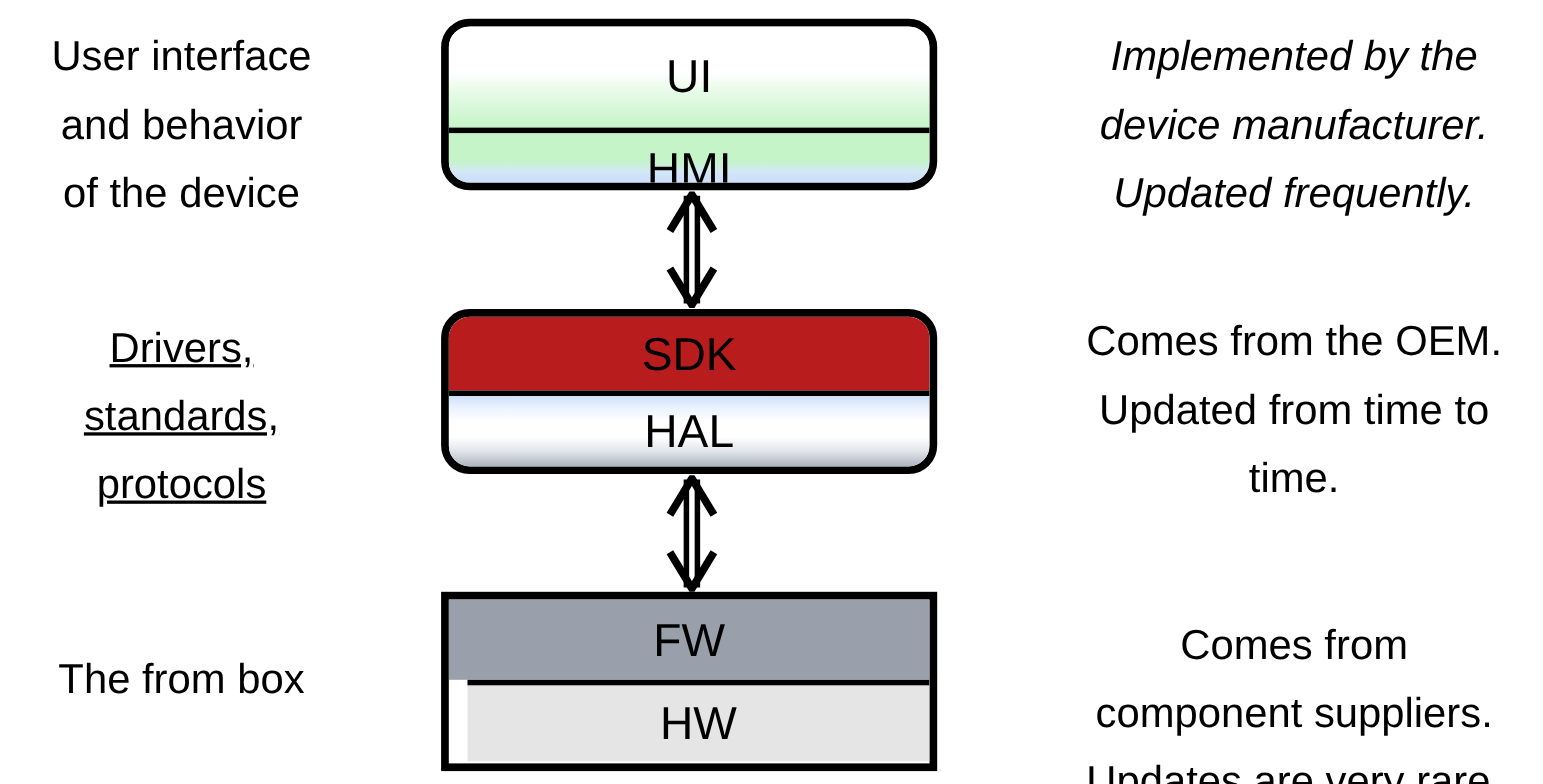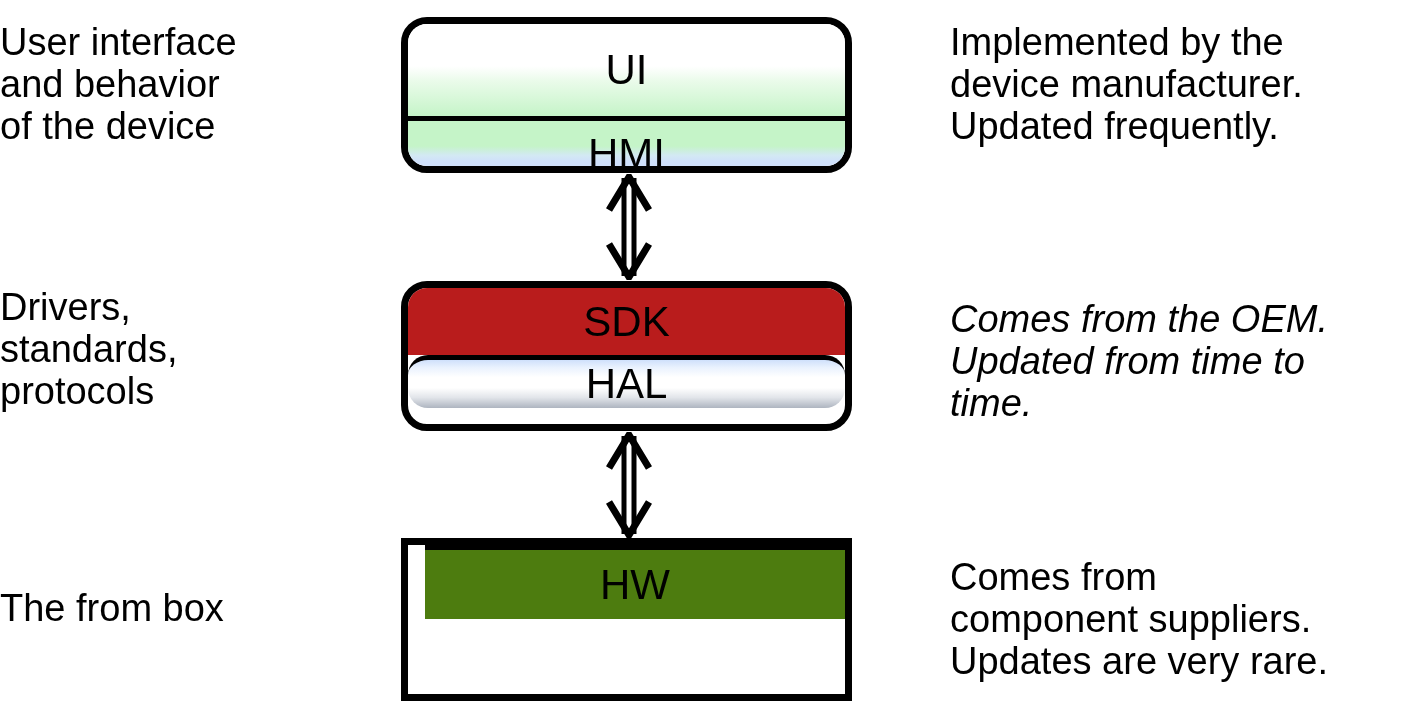--- a/index.html
+++ b/index.html
@@ -15,32 +15,33 @@
     position: relative;
     width: 1403px;
     height: 713px;
     overflow: hidden;
     background: #ffffff;
   }
 
   
   .caption {
     position: absolute;
+    text-align: center;
     font-size: 38px;
-    line-height: 42px;
+    line-height: 62px;
     color: #000000;
     white-space: pre-line;
   }
   .caption-left  { left: 0px;    width: 330px; }
   .caption-right { left: 950px;  width: 453px; }
 
   #cap-left-1  { top: 21px;  }
-  #cap-right-1 { top: 21px;  }
-  #cap-left-2  { top: 286px; }
-  #cap-right-2 { top: 298px; font-style: italic; }
+  #cap-right-1 { top: 21px; font-style: italic;  }
+  #cap-left-2  { top: 286px; text-decoration: underline; }
+  #cap-right-2 { top: 280px; }
   #cap-left-3  { top: 587px; }
   #cap-right-3 { top: 556px; }
 
   
   .box {
     position: absolute;
     left: 401px;
     width: 451px;
     box-sizing: border-box;
     border: 7px solid #000000;
@@ -74,33 +75,32 @@
     height: 71px;
     background: linear-gradient(to bottom, #c5f4c8 0%, #c5f4c8 38%, #d3e9f3 52%, #cfe0fb 62%, #cfe0fb 76%, #ccd3dd 100%);
   }
 
   
   #layer-sdk {
     height: 67px;
     background: #b91c1c;
   }
   #layer-hal {
-    height: 53px;
+    height: 69px;
     background: linear-gradient(to bottom, #cfe0fb 0%, #eaf2fe 16%, #ffffff 36%, #ffffff 58%, #e2e5ea 78%, #aeb5c0 100%);
-    border-radius: 20px;
   }
 
   
   #layer-fw {
     height: 73px;
     background: #99a0ab;
   }
   #layer-hw {
     height: 74px;
-    background: #4d7c0f;
+    background: #e5e5e5;
     margin-left: 17px;
   }
 
   
   .arrow {
     position: absolute;
     left: 603px;
     width: 52px;
   }
   #arrow-top    { top: 174px; height: 106px; }
@@ -167,18 +167,21 @@
     </svg>
   </div>
 
   <div class="caption caption-left" id="cap-left-3">The from box</div>
 
   <div class="caption caption-right" id="cap-right-3">Comes from
 component suppliers.
 Updates are very rare.</div>
 
   <div class="box sharp" id="box-bottom">
+    <div class="layer" id="layer-fw">
+      <span>FW</span>
+    </div>
     <div class="layer layer-divider" id="layer-hw">
       <span>HW</span>
     </div>
   </div>
 
 </div>
 
 </body></html>

